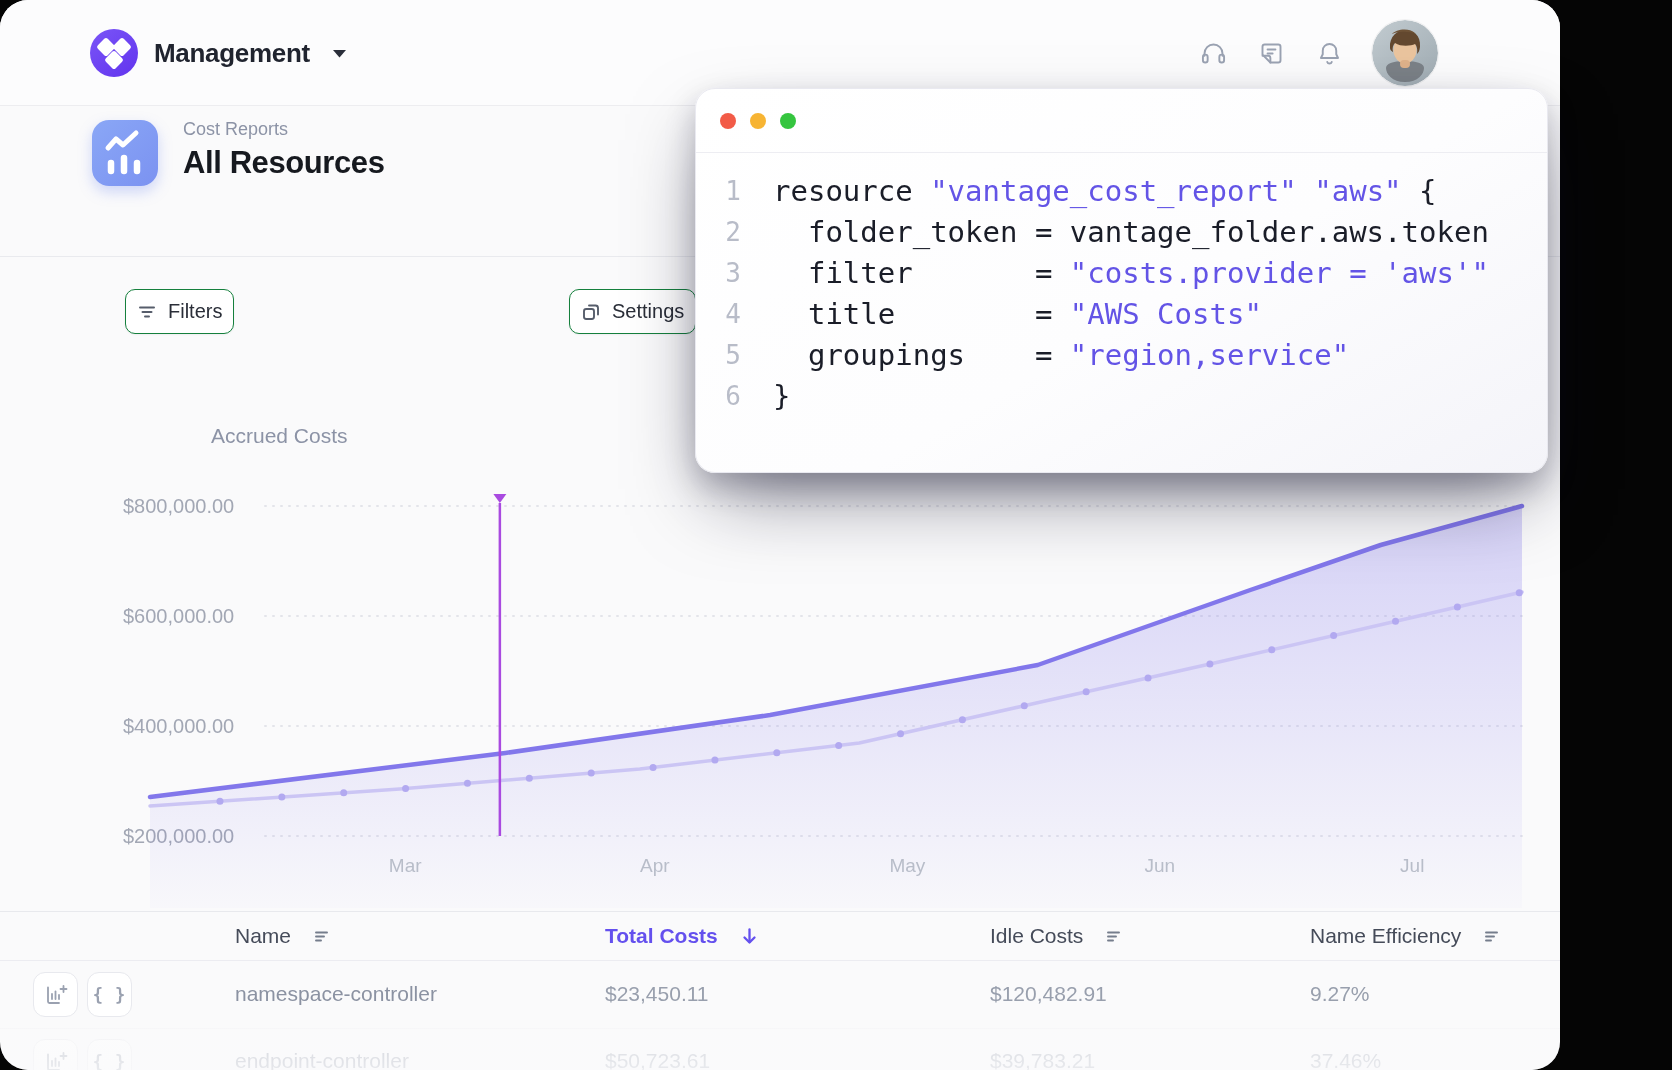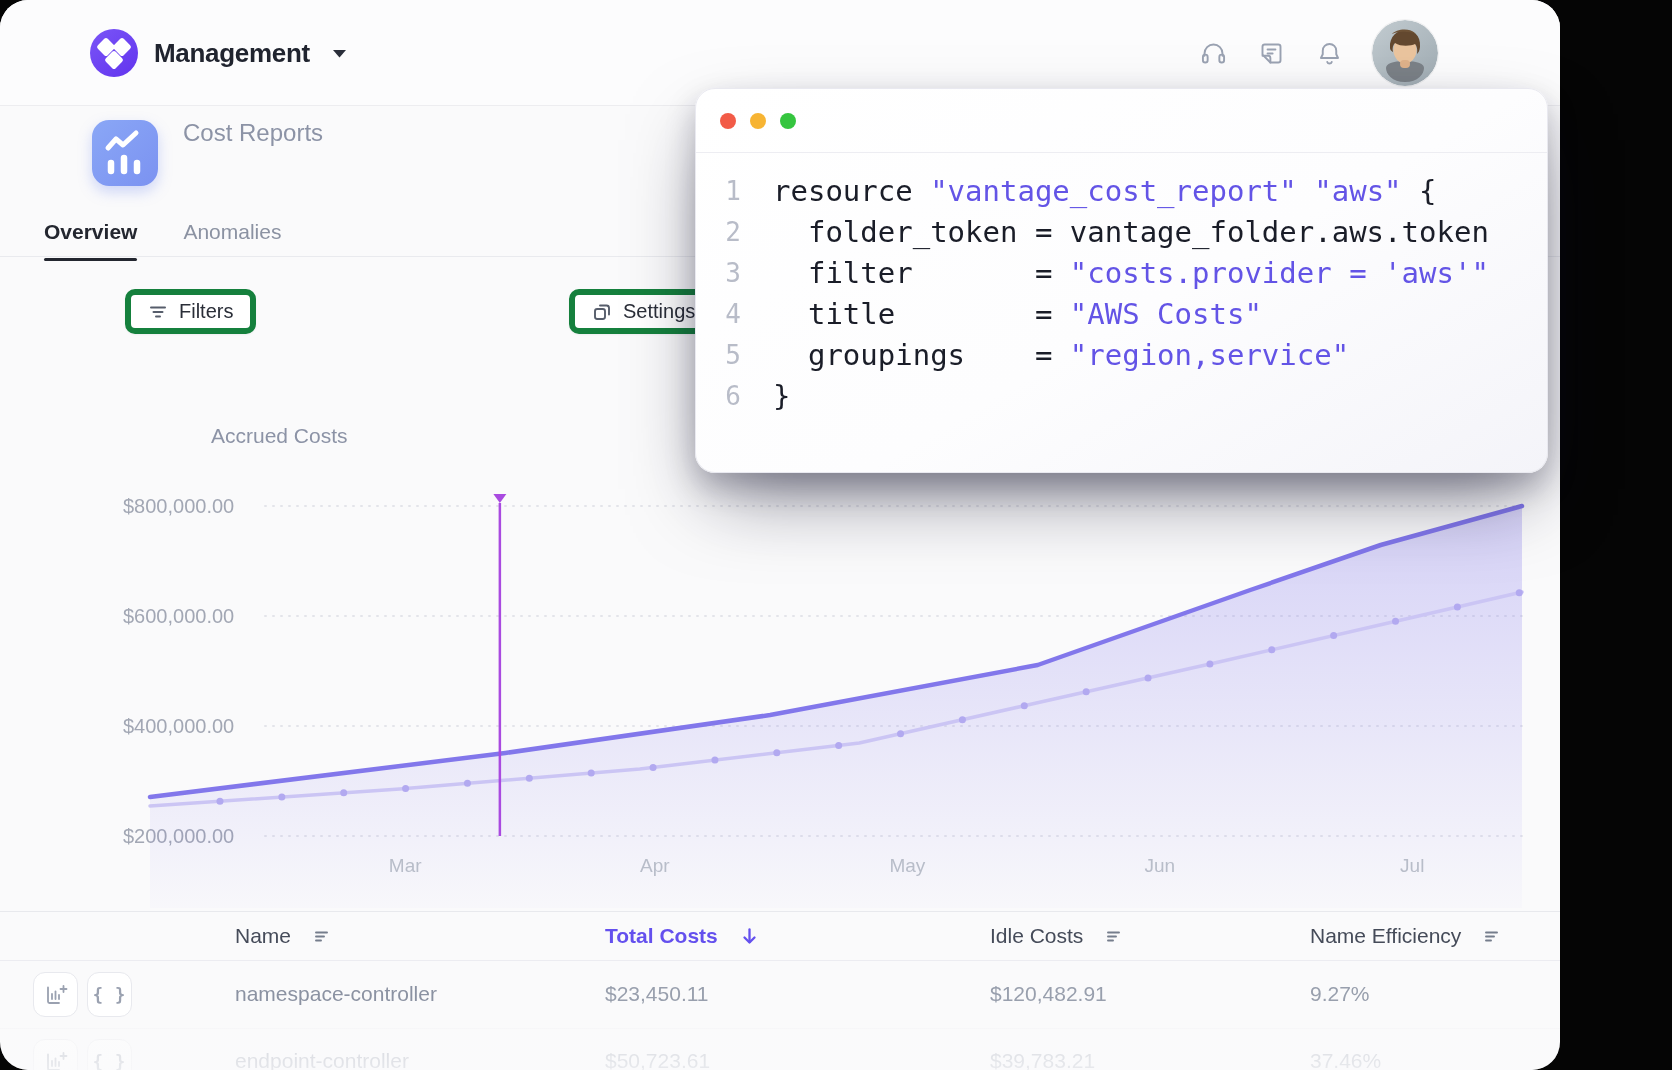--- a/index.html
+++ b/index.html
@@ -30,39 +30,39 @@
   .icon-btn { width:30px; height:30px; display:flex; align-items:center;
               justify-content:center; cursor:pointer; }
   .avatar { width:66px; height:66px; border-radius:50%; overflow:hidden;
             cursor:pointer; box-shadow:0 0 0 1px rgba(0,0,0,.05); }
 
   
   .tile { position:absolute; left:92px; top:120px; width:66px; height:66px;
           border-radius:17px; background:linear-gradient(135deg,#8aa7f6,#7b92f1);
           display:flex; align-items:center; justify-content:center;
           box-shadow:0 6px 14px rgba(123,146,241,.35); }
-  .eyebrow { position:absolute; left:183px; top:119px; font-size:24px;
+  .eyebrow { position:absolute; left:183px; top:119px; font-size:18px;
              color:#8c93a6; font-weight:500; }
   .page-title { position:absolute; left:183px; top:145px; font-size:31px;
                 font-weight:700; color:#16191f; letter-spacing:-0.4px; }
 
   
   .tabs { position:absolute; left:44px; top:220px; display:flex; gap:46px; }
   .tab { font-size:21px; color:#8b92a2; font-weight:500; padding-bottom:16px;
          cursor:pointer; position:relative; }
   .tab.active { color:#23262f; font-weight:700; }
   .tab.active::after { content:""; position:absolute; left:0; right:0; bottom:-1px;
                        height:3px; background:#23262f; border-radius:2px; }
   .tabs-border { position:absolute; left:0; top:256px; width:100%; height:1px;
                  background:#e9eaee; }
 
   
   .btn { position:absolute; top:289px; height:45px; background:#fff;
-         border:6px solid #15803d; border-radius:10px; display:flex;
-         align-items:center; gap:11px; padding:0 17px; font-size:20px;
+         border:1px solid #15803d; border-radius:10px; display:flex;
+         align-items:center; gap:11px; padding:0 11px; font-size:20px;
          font-weight:500; color:#2a2e38; cursor:pointer;
          box-shadow:0 1px 2px rgba(16,24,40,.05); }
   .btn-filters  { left:125px; }
   .btn-group    { left:265px; }
   .btn-settings { left:569px; }
   .btn .divider { width:1px; height:22px; background:#e8e8ee; margin:0 6px; }
   .accent-value { color:#6b46f2; font-weight:600; }
 
   
   .amount { position:absolute; left:211px; top:372px; font-size:36px;
@@ -230,25 +230,22 @@
 
     <div class="tile">
       <svg width="66" height="66" viewBox="0 0 66 66" fill="none" stroke="#fff" stroke-linecap="round" stroke-linejoin="round">
         <polyline points="16,28 24,19 31,25 44,13" stroke-width="5"></polyline>
         <line x1="19" y1="43" x2="19" y2="51" stroke-width="6.5"></line>
         <line x1="32" y1="38" x2="32" y2="51" stroke-width="6.5"></line>
         <line x1="45" y1="43" x2="45" y2="51" stroke-width="6.5"></line>
       </svg>
     </div>
     <div class="eyebrow">Cost Reports</div>
-
-    <div class="tabs">
-      <div class="tab active">Overview</div>
-      <div class="tab">Anomalies</div>
-    </div>
+    <div class="page-title">All Resources</div>
+
     <div class="tabs-border"></div>
 
     <div class="btn btn-filters">
       <svg width="20" height="20" viewBox="0 0 20 20" fill="none" stroke="#565d6b" stroke-width="2" stroke-linecap="round">
         <line x1="3" y1="5.5" x2="17" y2="5.5"></line>
           <line x1="5.5" y1="10" x2="14.5" y2="10"></line>
           <line x1="8" y1="14.5" x2="12" y2="14.5"></line>
       </svg>
       <span>Filters</span>
     </div>

